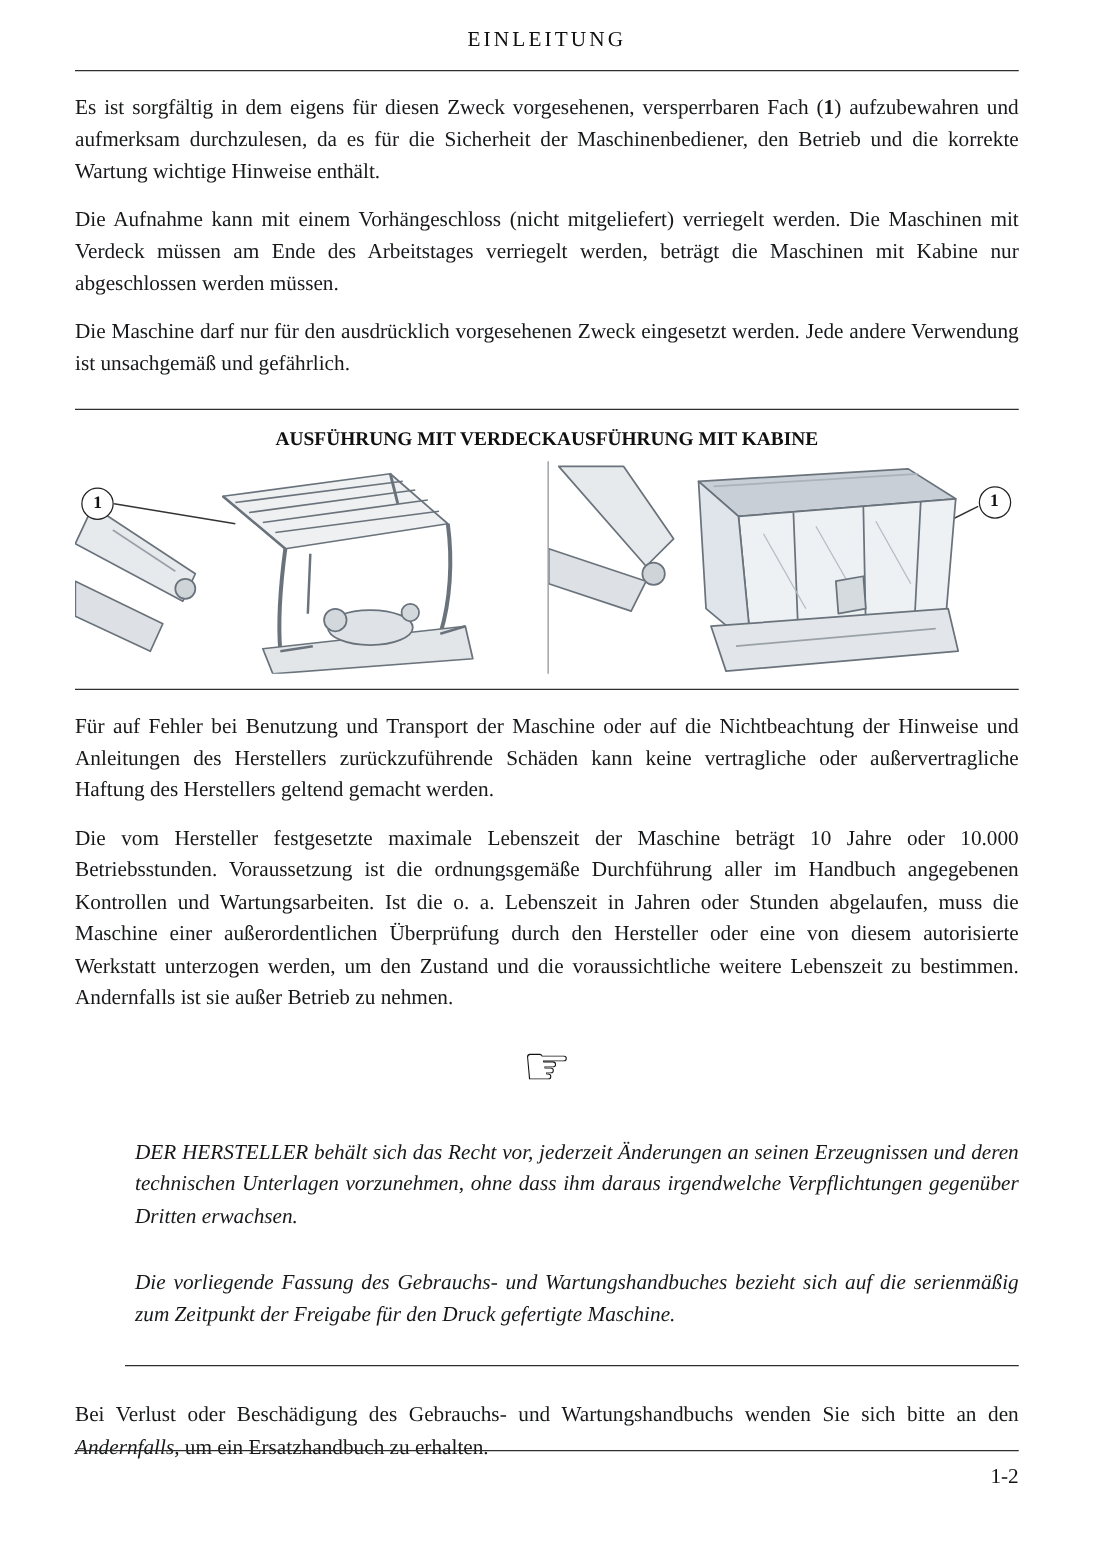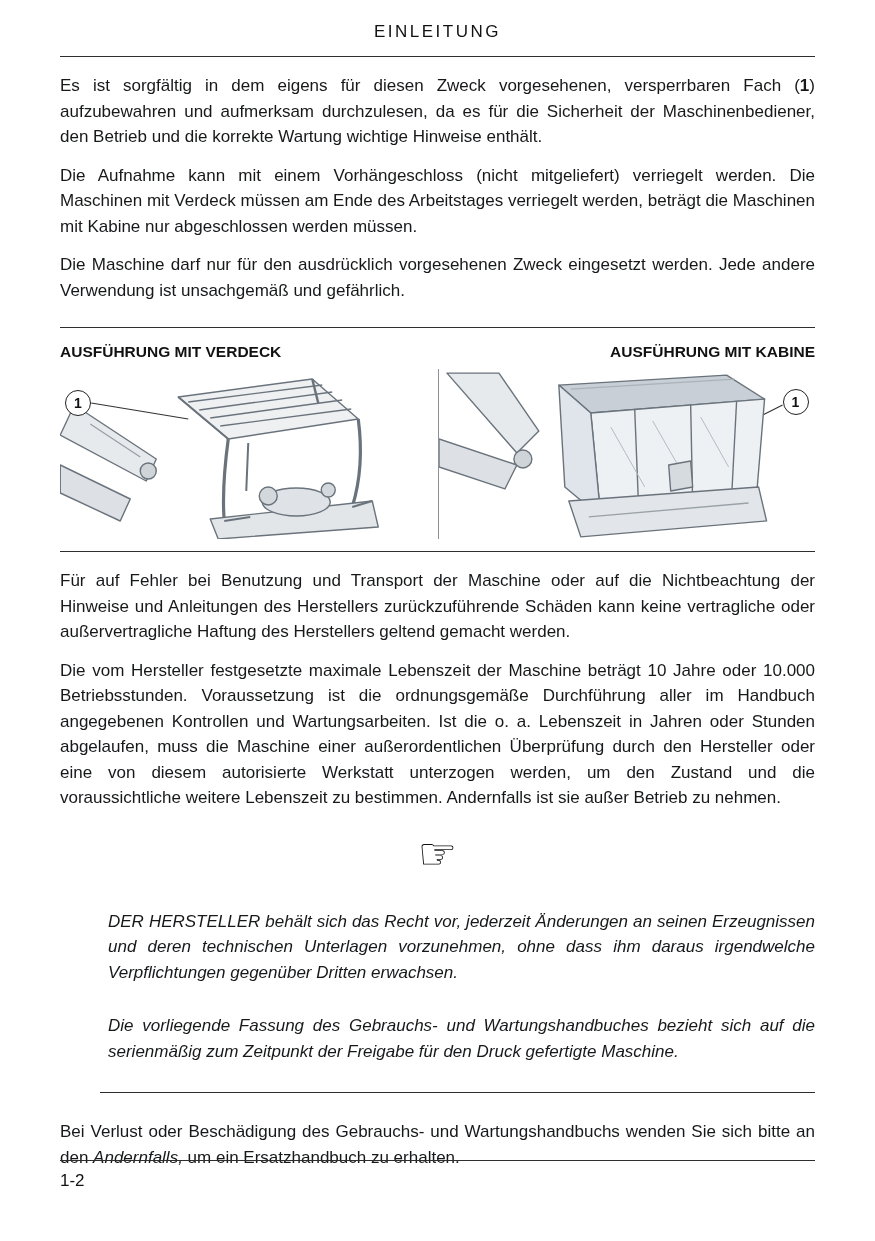--- a/index.html
+++ b/index.html
@@ -1,21 +1,21 @@
 <!DOCTYPE html>
 <html><head>
 <meta charset="utf-8">
 <style>
   html, body { margin: 0; padding: 0; background: #ffffff; }
   .page {
     position: relative;
     width: 875px;
     height: 1241px;
     background: #ffffff;
-    font-family: Liberation Sans, sans-serif;
+    font-family: Liberation Serif, serif;
     color: #17181a;
     box-sizing: border-box;
     padding: 14px 60px 0 60px;
     overflow: hidden;
     border-radius: 28px;
   }
   .doc-header {
     text-align: center;
     font-size: 17px;
     letter-spacing: 2.5px;
@@ -27,21 +27,21 @@
     font-size: 17px;
     line-height: 25.5px;
     text-align: justify;
     margin: 13px 0;
   }
   p.body-text.first { margin-top: 16px; }
   .rule { border: none; border-top: 1.6px solid #2e2e2e; margin: 0; }
   .rule.above-figures { margin-top: 24px; }
   .figure-captions {
     display: flex;
-    justify-content: space-between;
+    justify-content: center;
     font-weight: bold;
     font-size: 15.5px;
     margin: 15px 0 8px 0;
     color: #111;
   }
   .figure-row { display: flex; height: 170px; margin-bottom: 12px; }
   .figure-panel { position: relative; width: 50%; box-sizing: border-box; }
   .figure-panel.right { border-left: 1.3px solid #8d9299; }
   .illus { width: 100%; height: 100%; display: block; }
   .callout {
@@ -71,21 +71,21 @@
     text-align: justify;
     margin: 28px 0;
   }
   .note-rule { border: none; border-top: 1.4px solid #2e2e2e; margin: 2px 0 0 40px; }
   p.closing { margin-top: 26px; }
   .em { font-style: italic; }
   .footer {
     position: absolute;
     left: 60px; right: 60px; bottom: 50px;
     border-top: 1.6px solid #2e2e2e;
-    text-align: left;
+    text-align: right;
     padding-top: 10px;
     font-size: 17px;
     color: #111;
   }
 </style>
 </head>
 <body>
 
 <div class="page">
 

